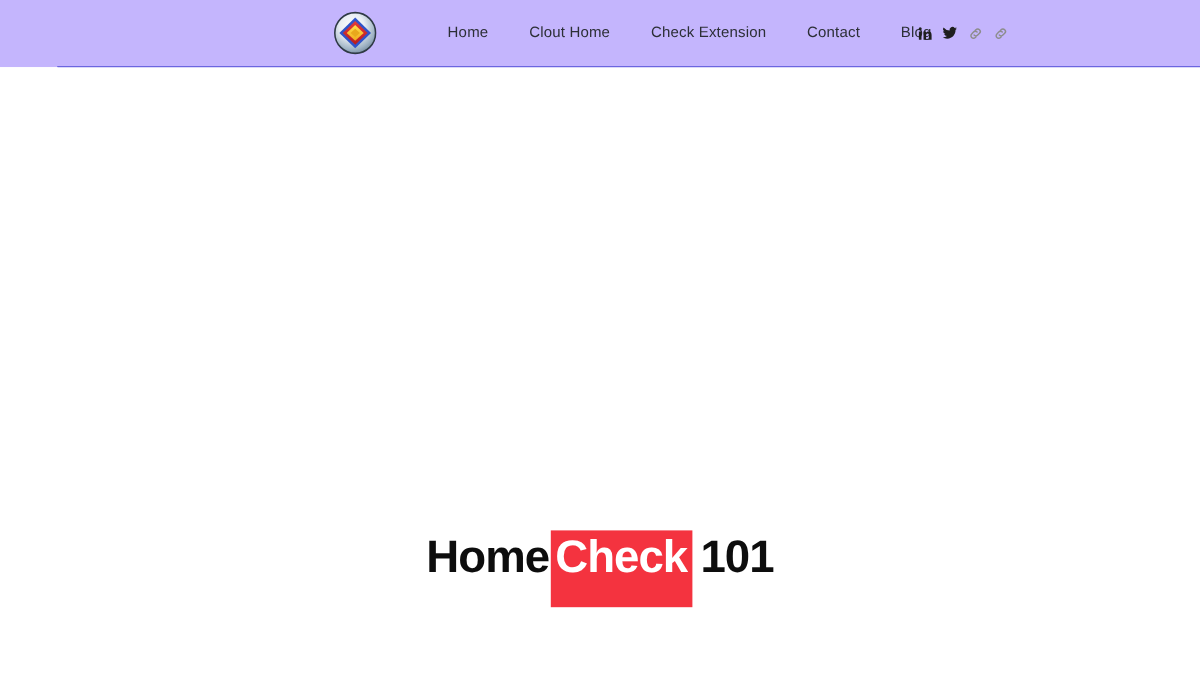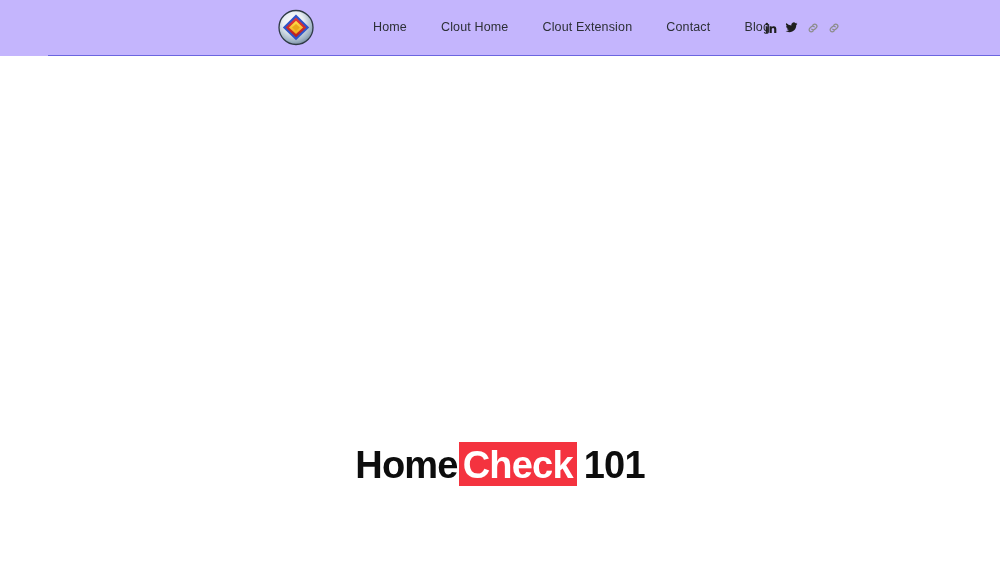--- a/index.html
+++ b/index.html
@@ -121,21 +121,21 @@
     font-size: 38px;
     line-height: 44px;
     font-weight: 700;
     letter-spacing: -0.8px;
     color: #0d0d0d;
     white-space: nowrap;
   }
   .hl-word {
     background: #f4333f;
     color: #ffffff;
-    padding: 2px 4px 0 4px;
+    padding: 2px 4px 20px 4px;
     margin: 0 1px;
   }
   .hero-title .t-tail { margin-left: 6px; }
 </style>
 </head>
 <body>
 
 <header class="site-header">
   <div class="header-inner">
 
@@ -161,21 +161,21 @@
         <path d="M18 5.6 L31.2 18.4 L18 31.2 L4.8 18.4 Z" fill="#2f53c9"></path>
         <path d="M18 8.6 L28.3 18.4 L18 28.2 L7.7 18.4 Z" fill="url(#gRed)"></path>
         <path d="M18 11.8 L25.1 18.4 L18 25.0 L10.9 18.4 Z" fill="url(#gYel)"></path>
         <path d="M18 14.9 L21.9 18.4 L18 21.9 L14.1 18.4 Z" fill="#e8a81c"></path>
       </svg>
     </a>
 
     <nav class="main-nav">
       <a class="nav-item" href="#">Home</a>
       <a class="nav-item" href="#">Clout Home</a>
-      <a class="nav-item" href="#">Clout Extension</a>
+      <a class="nav-item" href="#">Check Extension</a>
       <a class="nav-item" href="#">Contact</a>
       <a class="nav-item" href="#">Blog</a>
     </nav>
 
     <div class="social-bar">
 
       <a class="social-link" href="#">
         <svg width="12" height="12" viewBox="0 0 24 24" fill="currentColor">
           <rect x="1.5" y="8.6" width="4.3" height="13.6" rx="0.4"></rect>
           <circle cx="3.65" cy="4.1" r="2.5"></circle>

